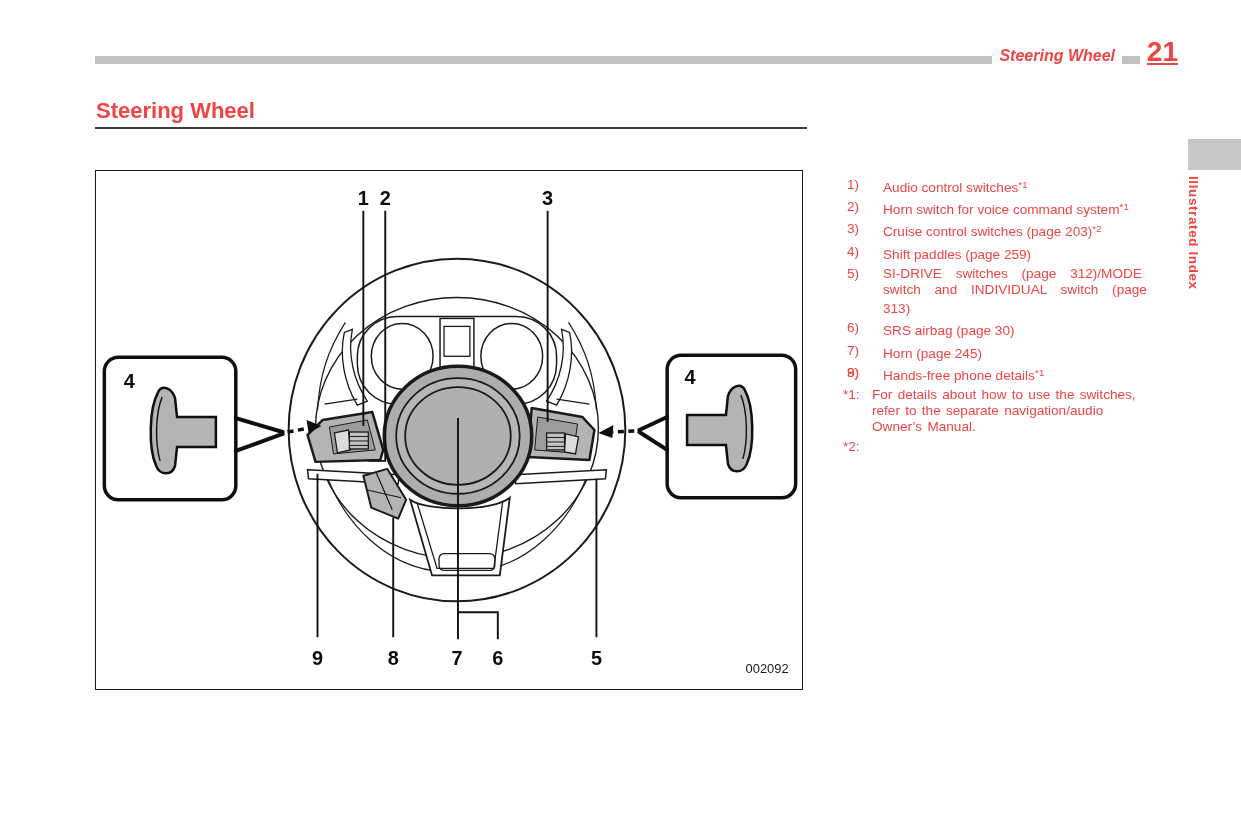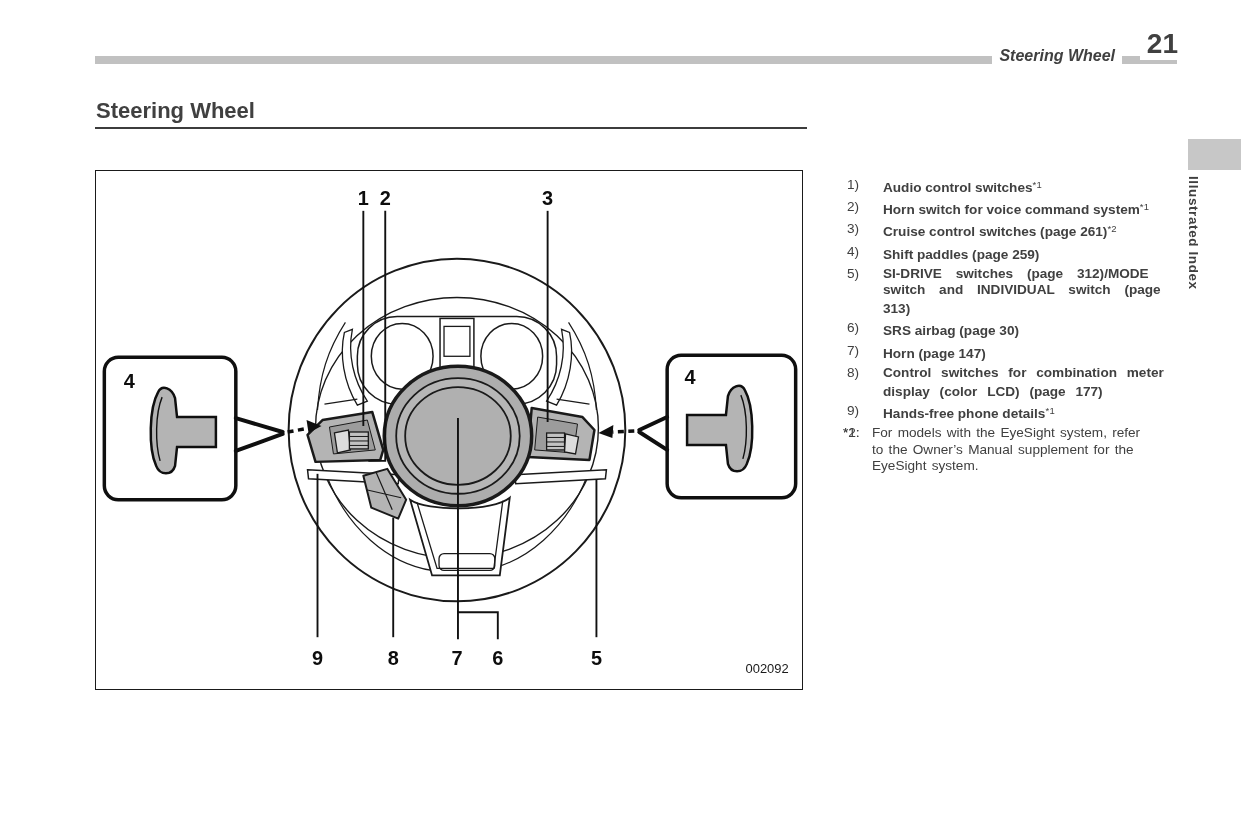--- a/index.html
+++ b/index.html
@@ -1,43 +1,43 @@
 <!DOCTYPE html>
 <html><head>
 <meta charset="utf-8">
 <style>
   html,body{margin:0;padding:0;background:#ffffff;}
   .page{
     position:relative;width:1241px;height:827px;background:#fff;overflow:hidden;
-    font-family:"Liberation Sans","DejaVu Sans",sans-serif;color:#404040;
+    font-family:"Liberation Sans","DejaVu Sans",sans-serif;color:#ef4444;
   }
   
   .header-bar{position:absolute;left:95px;top:56px;width:1082px;height:8px;background:#c1c1c1;}
   .running-title{
     position:absolute;top:45px;right:119px;font-style:italic;font-weight:700;font-size:16px;
     background:#fff;padding:0 7px;line-height:22px;
   }
   .page-number{
-    position:absolute;top:28px;right:60px;font-weight:700;font-size:28px;
-    background:#fff;padding:0 3px 0 7px;line-height:32px;
+    position:absolute;top:36px;right:60px;font-weight:700;font-size:28px;
+    background:#fff;padding:0 3px 0 7px;line-height:32px;text-decoration:underline;
   }
   
   .section-title{position:absolute;left:96px;top:99px;font-weight:700;font-size:22px;line-height:24px;}
   .section-underline{position:absolute;left:95px;top:127px;width:712px;height:2px;background:#3c3c3c;}
   
   .diagram-frame{
     position:absolute;left:95px;top:170px;width:708px;height:520px;
     border:1.6px solid #1a1a1a;box-sizing:border-box;background:#fff;
   }
   .diagram-frame svg{display:block;width:100%;height:100%;}
   
   .right-col{position:absolute;left:843px;top:177px;width:336px;font-size:13.6px;line-height:16.2px;}
   .legend-item{position:relative;padding-left:40px;margin-bottom:3px;}
   .li-num{position:absolute;left:4px;top:0;}
-  .li-text{white-space:pre-line;font-weight:bold;}
+  .li-text{white-space:pre-line;}
   sup{font-size:9.5px;vertical-align:4px;letter-spacing:0.3px;}
   .ws-lg{word-spacing:10px;margin-top:20px;}
   .ws-md{word-spacing:6px;}
   .ws-sm{word-spacing:1.5px;}
   .footnote{position:relative;padding-left:29px;margin-bottom:3px;}
   .fn-marker{position:absolute;left:0;top:0;}
   .fn-text{white-space:pre-line;}
   
   .side-tab-block{position:absolute;left:1188px;top:139px;width:53px;height:31px;background:#c7c7c7;}
   .side-tab-label{
@@ -165,35 +165,34 @@
       </g>
 
       <text x="695" y="504" font-family="Liberation Sans, DejaVu Sans, sans-serif" font-size="13" fill="#1a1a1a" text-anchor="end">002092</text>
     </svg>
   </div>
 
   <div class="right-col">
     <div>
       <div class="legend-item"><span class="li-num">1)</span><span class="li-text">Audio control switches</span><sup>*1</sup></div>
       <div class="legend-item"><span class="li-num">2)</span><span class="li-text">Horn switch for voice command system</span><sup>*1</sup></div>
-      <div class="legend-item"><span class="li-num">3)</span><span class="li-text">Cruise control switches (page 261)</span><sup>*2</sup></div>
+      <div class="legend-item"><span class="li-num">3)</span><span class="li-text">Cruise control switches (page 203)</span><sup>*2</sup></div>
       <div class="legend-item"><span class="li-num">4)</span><span class="li-text">Shift paddles (page 259)</span><sup></sup></div>
       <div class="legend-item"><span class="li-num">5)</span><span class="li-text ws-lg">SI-DRIVE switches (page 312)/MODE
 switch and INDIVIDUAL switch (page
 313)</span><sup></sup></div>
       <div class="legend-item"><span class="li-num">6)</span><span class="li-text">SRS airbag (page 30)</span><sup></sup></div>
-      <div class="legend-item"><span class="li-num">7)</span><span class="li-text">Horn (page 147)</span><sup></sup></div>
-      <div class="legend-item"><span class="li-num">8)</span><span class="li-text ws-md">Control switches for combination meter
-display (color LCD) (page 177)</span><sup></sup></div>
+      <div class="legend-item"><span class="li-num">7)</span><span class="li-text">Horn (page 245)</span><sup></sup></div>
+      <div class="legend-item"><span class="li-num">8)</span><sup></sup></div>
       <div class="legend-item"><span class="li-num">9)</span><span class="li-text">Hands-free phone details</span><sup>*1</sup></div>
     </div>
     <div>
-      <div class="footnote"><span class="fn-marker">*1:</span></div>
-      <div class="footnote"><span class="fn-marker">*2:</span><span class="fn-text ws-sm">For models with the EyeSight system, refer
-to the Owner’s Manual supplement for the
-EyeSight system.</span></div>
+      <div class="footnote"><span class="fn-marker">*1:</span><span class="fn-text ws-sm">For details about how to use the switches,
+refer to the separate navigation/audio
+Owner’s Manual.</span></div>
+      <div class="footnote"><span class="fn-marker">*2:</span></div>
     </div>
   </div>
 
   <div class="side-tab-block"></div>
   <div class="side-tab-label">Illustrated Index</div>
 
 </div>
 
 </body></html>

